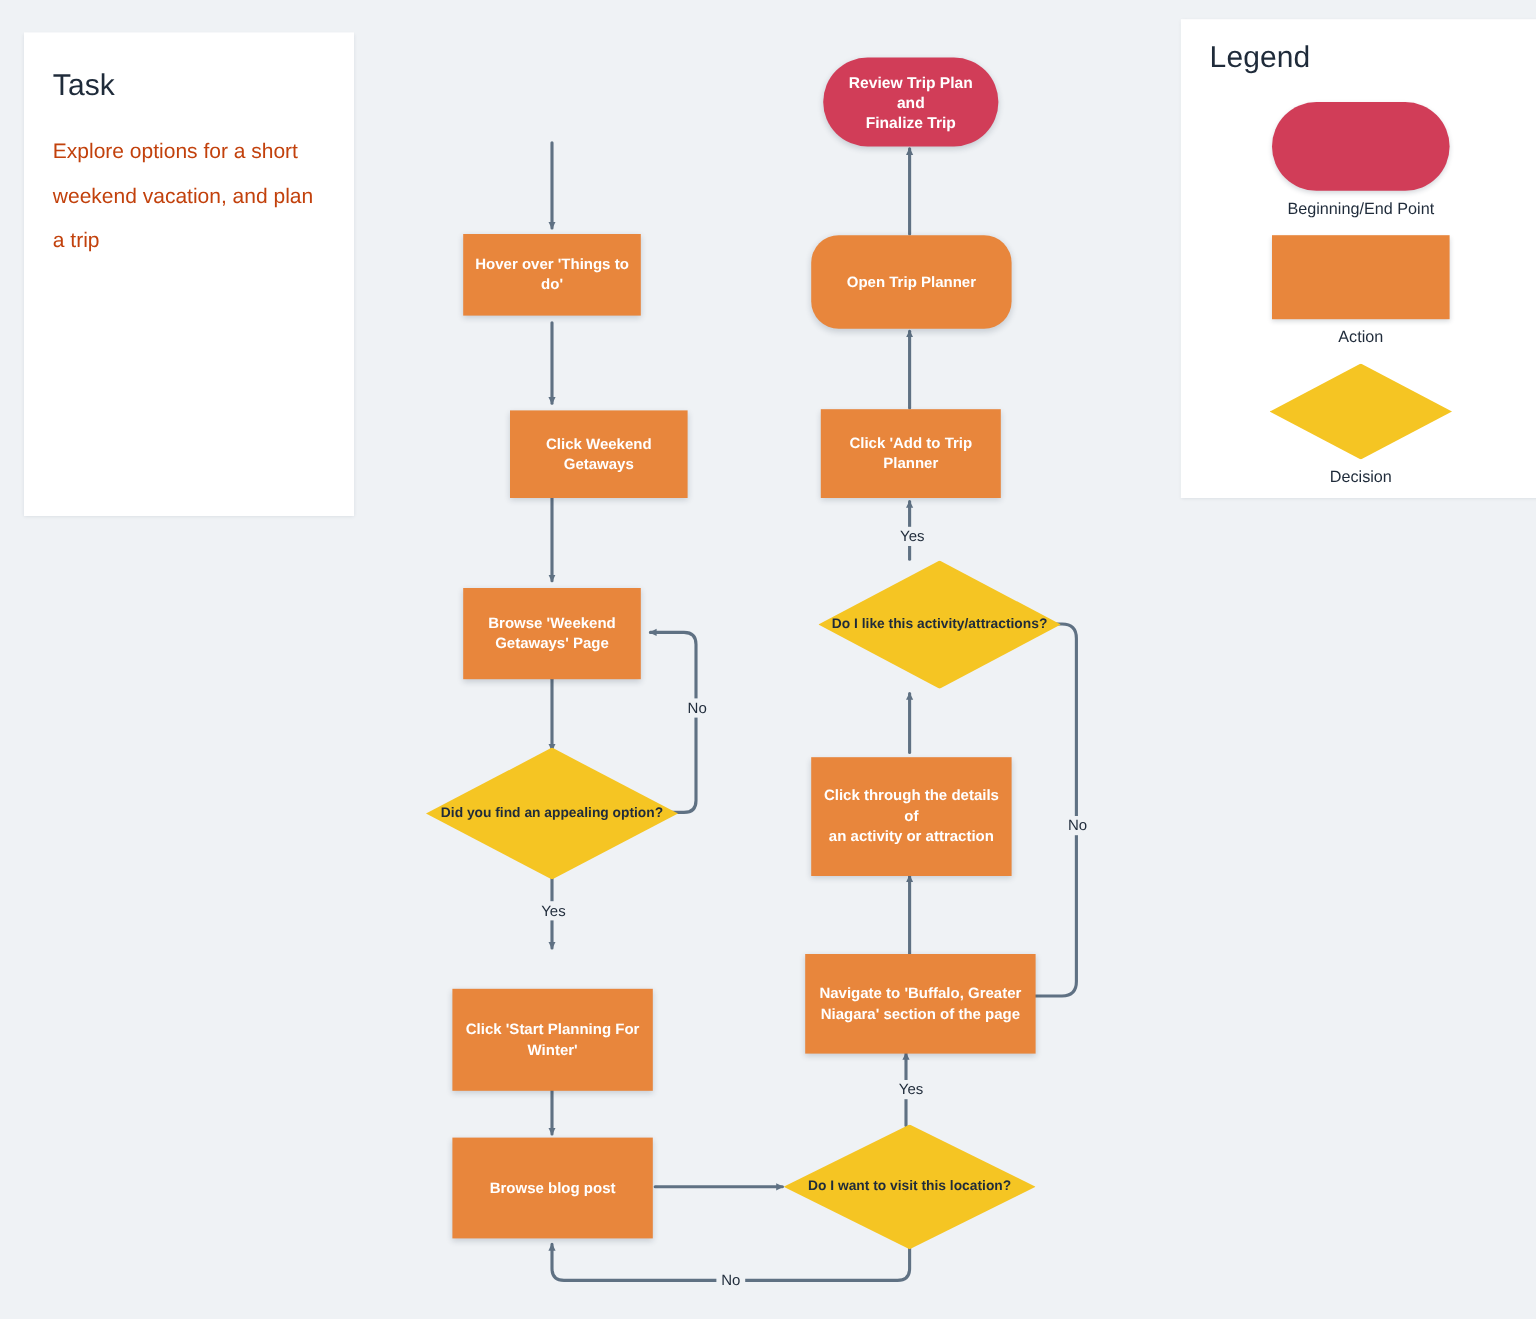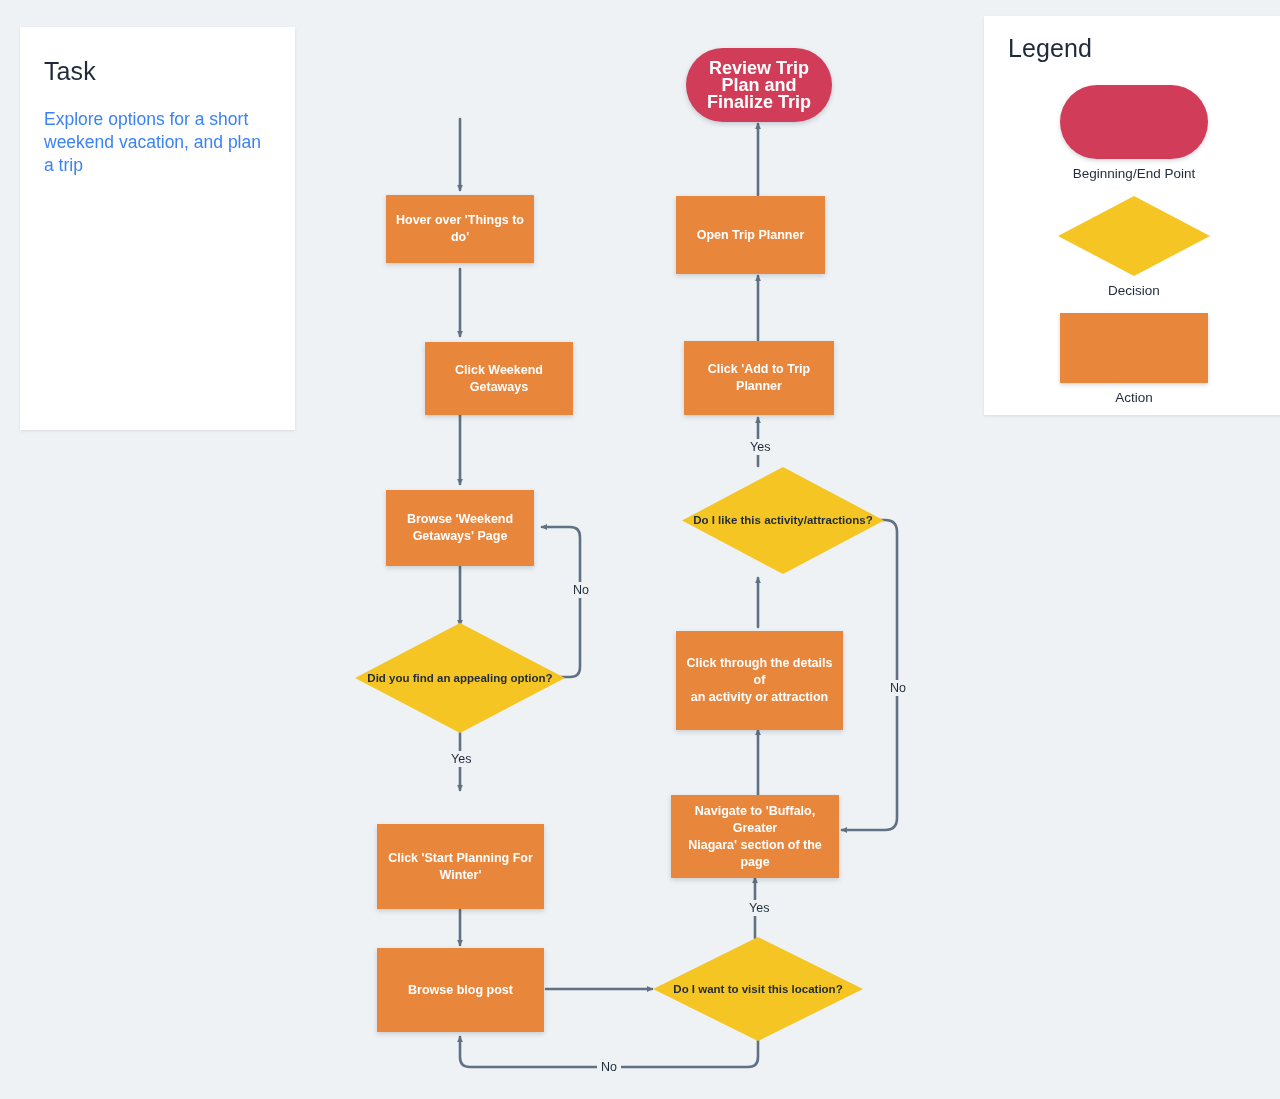--- a/index.html
+++ b/index.html
@@ -41,22 +41,22 @@
   }
   .panel-title {
     font-size: 25px;
     color: #1f2b3a;
     font-weight: 400;
     letter-spacing: .1px;
     margin: 0 0 22px 0;
   }
   #task-body {
     font-size: 17.5px;
-    line-height: 23px;
-    color: #3b82f6;
+    line-height: 37px;
+    color: #c2410c;
     white-space: pre-line;
   }
   
   .legend-item {
     text-align: center;
     margin-bottom: 15px;
   }
   .legend-swatch-wrap {
     display: flex;
     justify-content: center;
@@ -95,21 +95,21 @@
     justify-content: center;
     text-align: center;
     color: #ffffff;
     line-height: 17px;
     padding: 4px 10px;
     z-index: 3;
   }
   .node.terminal {
     background: #d13d58;
     border-radius: 40px;
-    font-size: 18px;
+    font-size: 13px;
     font-weight: 700;
     box-shadow: 0 2px 5px rgba(20,40,60,0.20);
   }
   .node.action {
     background: #e8863c;
     font-size: 12.5px;
     font-weight: 700;
     box-shadow: 0 2px 5px rgba(20,40,60,0.18);
   }
   .node.decision {
@@ -160,30 +160,30 @@
 
     <div class="legend-item">
       <div class="legend-swatch-wrap">
         <div class="sw-terminal"></div>
       </div>
       <div class="legend-label">Beginning/End Point</div>
     </div>
 
     <div class="legend-item">
       <div class="legend-swatch-wrap">
+        <div class="sw-action"></div>
+      </div>
+      <div class="legend-label">Action</div>
+    </div>
+
+    <div class="legend-item">
+      <div class="legend-swatch-wrap">
         <div class="sw-decision"></div>
       </div>
       <div class="legend-label">Decision</div>
-    </div>
-
-    <div class="legend-item">
-      <div class="legend-swatch-wrap">
-        <div class="sw-action"></div>
-      </div>
-      <div class="legend-label">Action</div>
     </div>
   </div>
 
   <svg id="edges" viewBox="0 0 1280 1099">
     <defs>
       <marker id="arrow" markerWidth="9" markerHeight="9" refX="5.2" refY="3.6" orient="auto" markerUnits="userSpaceOnUse">
         <path d="M0,0.6 L6.2,3.6 L0,6.6 z" fill="#5f7183"></path>
       </marker>
     </defs>
     <g stroke="#5f7183" stroke-width="2.6" fill="none" stroke-linecap="round" stroke-linejoin="round" marker-end="url(#arrow)">
@@ -250,41 +250,41 @@
 
   <div class="node action" style="left:377px; top:948px; width:167px; height:84px;">
     <span class="node-text">Browse blog post</span>
   </div>
 
   <div class="node decision" style="left:653px; top:937px; width:210px; height:104px;">
     <div class="dia-shape"></div>
     <span class="node-text">Do I want to visit this location?</span>
   </div>
 
-  <div class="node action" style="left:671px; top:795px; width:168px; height:83px;">
+  <div class="node action" style="left:671px; top:795px; width:192px; height:83px;">
     <span class="node-text">Navigate to 'Buffalo, Greater
 Niagara' section of the page</span>
   </div>
 
   <div class="node action" style="left:676px; top:631px; width:167px; height:99px;">
     <span class="node-text">Click through the details of
 an activity or attraction</span>
   </div>
 
   <div class="node decision" style="left:682px; top:467px; width:202px; height:107px;">
     <div class="dia-shape"></div>
     <span class="node-text">Do I like this activity/attractions?</span>
   </div>
 
   <div class="node action" style="left:684px; top:341px; width:150px; height:74px;">
     <span class="node-text">Click 'Add to Trip
 Planner</span>
   </div>
 
-  <div class="node action" style="left:676px; top:196px; width:149px; height:78px;">
+  <div class="node action" style="left:676px; top:196px; width:167px; height:78px;border-radius:23px;">
     <span class="node-text">Open Trip Planner</span>
   </div>
 
   <div class="node terminal" style="left:686px; top:48px; width:146px; height:74px;">
     <span class="node-text">Review Trip Plan and
 Finalize Trip</span>
   </div>
 
   <div class="edge-label" style="left:569px; top:582px;">No</div>
 

